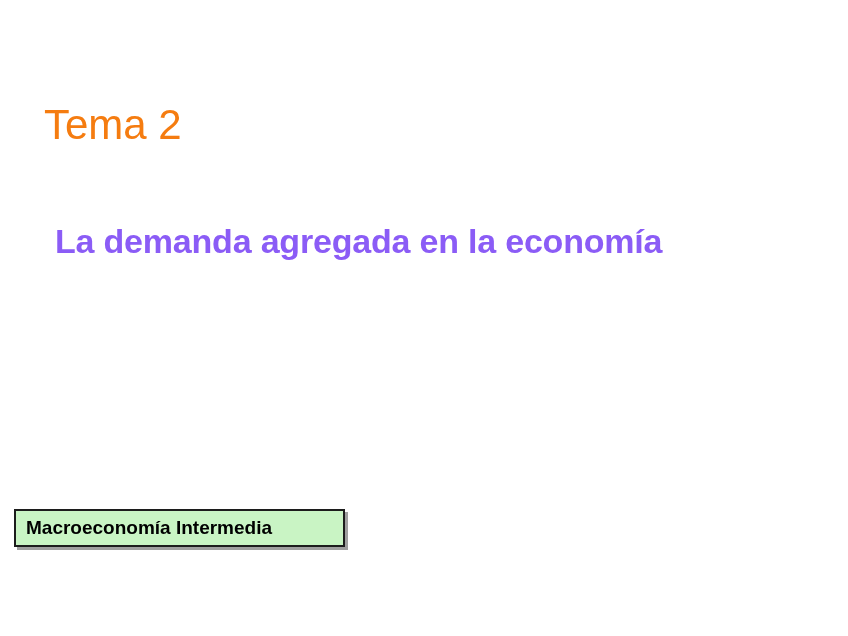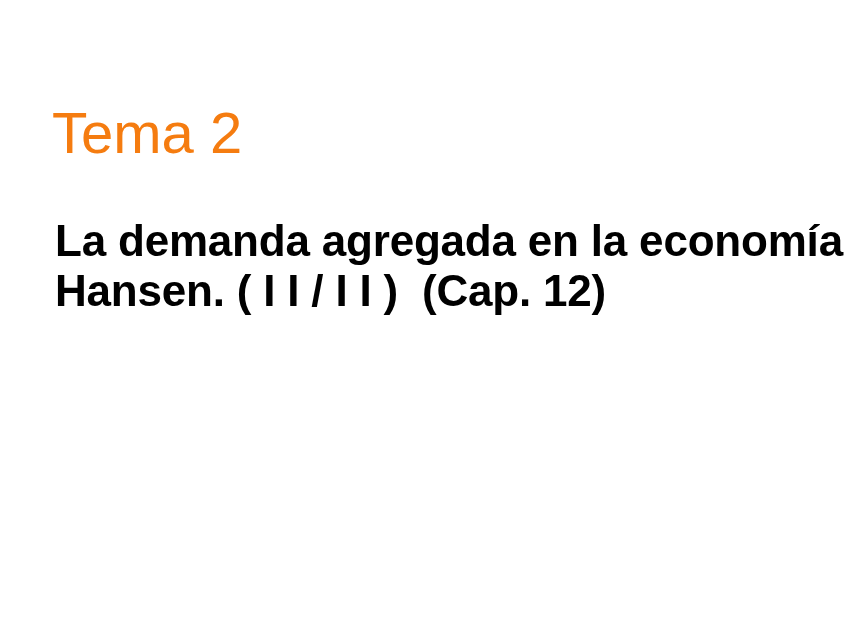--- a/index.html
+++ b/index.html
@@ -12,41 +12,41 @@
   }
   #slide {
     position: relative;
     width: 848px;
     height: 636px;
     background: #ffffff;
     overflow: hidden;
   }
   #slide-title {
     position: absolute;
-    left: 52px;
+    left: 44px;
     top: 104px;
     font-family: "Liberation Sans", sans-serif;
-    font-size: 58px;
+    font-size: 42px;
     font-weight: 400;
     line-height: 1.0;
     letter-spacing: 0px;
     color: #F57C10;
     white-space: pre;
     text-align: right;
   }
   #slide-subtitle {
     position: absolute;
     left: 55px;
     top: 216px;
     width: 760px;
     font-family: "Liberation Sans", sans-serif;
-    font-size: 44px;
+    font-size: 34px;
     font-weight: bold;
     line-height: 50px;
-    color: #000000;
+    color: #8b5cf6;
     letter-spacing: -0.2px;
   }
   #slide-subtitle .sub-line {
     display: block;
     white-space: pre;
   }
   #footer-box {
     position: absolute;
     left: 14px;
     top: 509px;
@@ -71,17 +71,19 @@
 </style>
 </head>
 <body>
 
 <div id="slide">
 
   <div id="slide-title">Tema 2</div>
 
   <div id="slide-subtitle">
     <span class="sub-line">La demanda agregada en la economía</span>
-    <span class="sub-line">Hansen. ( I I / I I )  (Cap. 12)</span>
   </div>
 
+  <div id="footer-box">
+    <span id="footer-label">Macroeconomía Intermedia</span>
+  </div>
 
 </div>
 
 </body></html>

